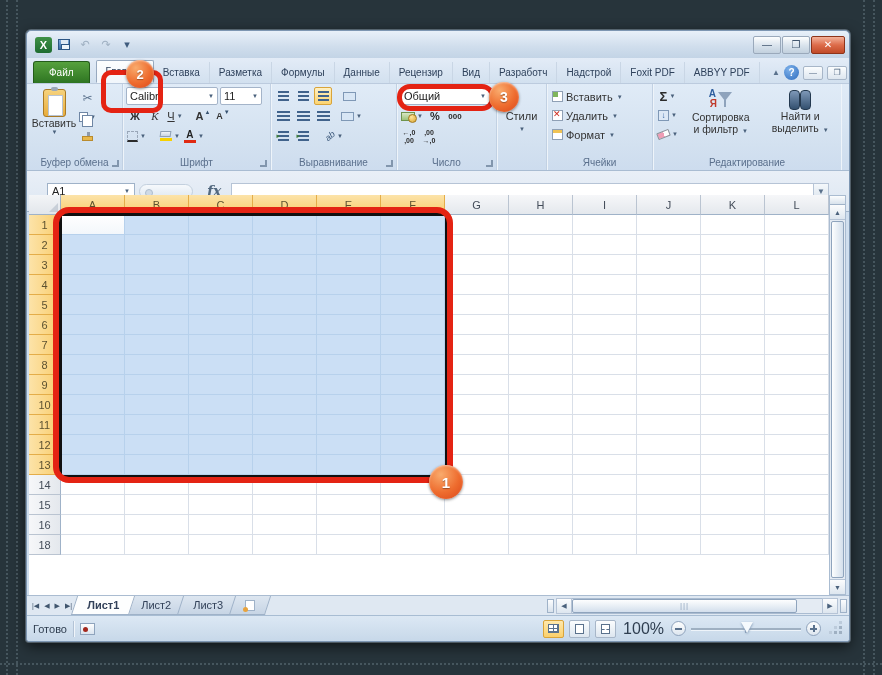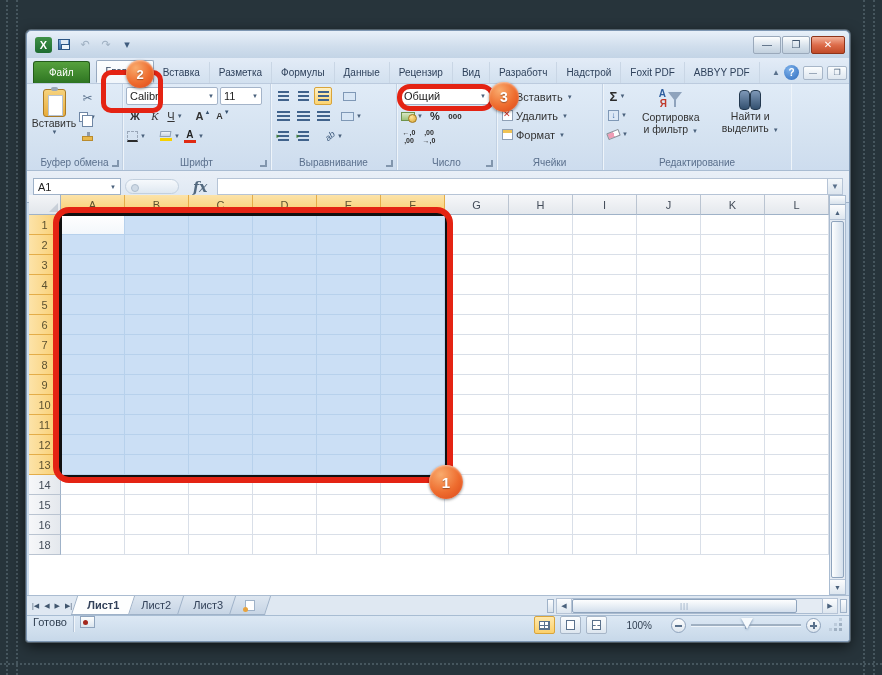--- a/index.html
+++ b/index.html
@@ -125,21 +125,21 @@
   .ic-sort .ya{position:absolute;left:1px;top:10px;font-size:10px;font-weight:bold;color:#c0392b;}
   .ic-sort .fun{position:absolute;right:1px;top:4px;width:0;height:0;border-left:7px solid transparent;border-right:7px solid transparent;border-top:9px solid #8fa3bc;}
   .ic-sort .stem{position:absolute;right:7px;top:12px;width:2px;height:7px;background:#8fa3bc;}
   .ic-bino{position:relative;width:24px;height:22px;margin-bottom:1px;}
   .ic-bino::before,.ic-bino::after{content:"";position:absolute;top:2px;width:9px;height:18px;border-radius:4px;
         background:linear-gradient(#7e98b8,#33506f);border:1px solid #24394f;}
   .ic-bino::before{left:1px;} .ic-bino::after{right:1px;}
 
   
   .fbar{position:absolute;left:0;right:0;top:140px;height:32px;background:linear-gradient(#e9eff7,#dde7f2);
-        border-bottom:1px solid #9fb2c8;display:flex;align-items:center;padding:6px;justify-content:center;}
+        border-bottom:1px solid #9fb2c8;display:flex;align-items:center;padding:20px;justify-content:center;}
   .namebox{width:88px;height:17px;background:#fff;border:1px solid #9fb2c8;display:flex;align-items:center;
            font-size:11px;color:#222;padding:0 4px;}
   .namebox .dd{margin-left:auto;}
   .fcapsule{width:54px;height:15px;margin:0 4px;border-radius:8px;background:linear-gradient(#f6f9fc,#dfe8f1);
             border:1px solid #c3d0de;position:relative;}
   .fcapsule::before{content:"";position:absolute;left:5px;top:4px;width:6px;height:6px;border-radius:50%;background:#cfdae6;border:1px solid #aebdcd;}
   .fx{font-family:"DejaVu Serif","Liberation Serif",serif;font-style:italic;font-weight:bold;font-size:14px;color:#53697f;margin:0 10px;}
   .finput{flex:1;height:17px;background:#fff;border:1px solid #b6c4d6;border-right:none;}
   .fchev{width:16px;height:17px;background:linear-gradient(#f4f8fb,#dce5ee);border:1px solid #b6c4d6;
          display:flex;align-items:center;justify-content:center;font-size:8px;color:#5a718c;}
@@ -190,38 +190,38 @@
   .hscroll{margin-left:auto;display:flex;align-items:center;}
   .hs-split{width:7px;height:14px;background:linear-gradient(#fcfdfe,#d8e2ec);border:1px solid #9fb2c8;margin-right:2px;}
   .hs-btn{width:16px;height:16px;display:flex;align-items:center;justify-content:center;font-size:7px;color:#4a617c;
           background:linear-gradient(#fbfcfd,#dde6ef);border:1px solid #b6c4d6;}
   .hs-track{width:250px;height:16px;background:#e4ebf3;border-top:1px solid #aabcd1;border-bottom:1px solid #aabcd1;display:flex;}
   .hs-thumb{width:225px;height:14px;margin-top:0px;background:linear-gradient(#fdfefe,#d3dfec);border:1px solid #8fa4bd;border-radius:2px;
             display:flex;align-items:center;justify-content:center;color:#8fa4bd;font-size:8px;letter-spacing:1px;}
 
   
   .statusbar{position:absolute;left:0;right:0;top:584px;height:26px;border-radius:0 0 3px 3px;
-             background:linear-gradient(#dce8f4,#c7d8e9);border-top:1px solid #a8bdd3;display:flex;align-items:flex-start;
+             background:linear-gradient(#dce8f4,#c7d8e9);border-top:1px solid #a8bdd3;display:flex;align-items:center;
              font-size:11px;color:#2f3e50;padding:0 6px;}
   .st-sep{width:1px;height:16px;background:#b3c3d6;margin:0 6px;box-shadow:1px 0 0 #f0f5fa;}
   .ic-macro{width:15px;height:12px;background:linear-gradient(#fdfefe,#dbe5ef);border:1px solid #8fa4bd;position:relative;}
   .ic-macro::after{content:"";position:absolute;left:2px;bottom:2px;width:5px;height:5px;border-radius:50%;background:#a3271d;}
   .st-right{margin-left:auto;display:flex;align-items:center;gap:5px;}
   .viewbtn{width:21px;height:18px;border:1px solid #a7b6c8;border-radius:2px;background:linear-gradient(#fbfdfe,#dde6ef);
            display:flex;align-items:center;justify-content:center;}
   .viewbtn.on{background:linear-gradient(#ffe9ad,#fbd06b);border-color:#d9a43a;}
   .vb-grid{width:11px;height:9px;background:
       linear-gradient(#5a718c,#5a718c) 0 3px/11px 1px no-repeat,
       linear-gradient(#5a718c,#5a718c) 0 6px/11px 1px no-repeat,
       linear-gradient(#5a718c,#5a718c) 4px 0/1px 9px no-repeat,
       linear-gradient(#5a718c,#5a718c) 8px 0/1px 9px no-repeat,#fff;border:1px solid #5a718c;}
   .vb-page{width:9px;height:10px;background:#fff;border:1px solid #5a718c;}
   .vb-break{width:9px;height:10px;background:#fff;border:1px solid #5a718c;position:relative;}
   .vb-break::after{content:"";position:absolute;left:0;right:0;top:4px;border-top:1px dashed #5a718c;}
-  .zoom-pct{font-size:10px;color:#2f3e50;margin:0 14px;}
+  .zoom-pct{font-size:16px;color:#2f3e50;margin:0 2px;}
   .zbtn{width:15px;height:15px;border-radius:50%;border:1px solid #8fa3bc;background:linear-gradient(#fefefe,#dde6ef);
         position:relative;}
   .zbtn::before{content:"";position:absolute;left:3px;top:6px;width:7px;height:2px;background:#5a718c;}
   .zbtn.plus::after{content:"";position:absolute;left:6px;top:3px;width:2px;height:7px;background:#5a718c;}
   .ztrack{width:110px;height:2px;background:#9fb0c2;position:relative;box-shadow:0 1px 0 #eef4fa;}
   .ztick{position:absolute;left:54px;top:-3px;width:2px;height:8px;background:#8fa3bc;}
   .zhandle{position:absolute;left:50px;top:-6px;width:0;height:0;border-left:6px solid transparent;border-right:6px solid transparent;
            border-top:11px solid #f6fafd;filter:drop-shadow(0 1px 1px #7d96b2);}
   .grip{width:13px;height:13px;margin-left:4px;position:relative;}
   .grip::after{content:"";position:absolute;right:1px;bottom:1px;width:3px;height:3px;background:#9fb0c2;
@@ -435,20 +435,27 @@
                 <span>→,0</span>
               </span>
           </div>
         </div>
         <div class="rg-label">
             <span>Число</span>
             <span class="launcher"></span>
           </div>
       </div>
 
+      <div class="rgroup" style="width:50px">
+        <div class="rg-body styles-big">
+          <span>Стили</span>
+          <span class="dd" style="margin-top:4px">▼</span>
+        </div>
+        <div class="rg-label"></div>
+      </div>
 
       <div class="rgroup" style="width:106px">
         <div class="rg-body">
           <div class="cells-row">
               <span class="ic-ins"></span>
               <span>Вставить</span>
               <span class="dd">▼</span>
             </div>
           <div class="cells-row">
               <span class="ic-del"></span>

